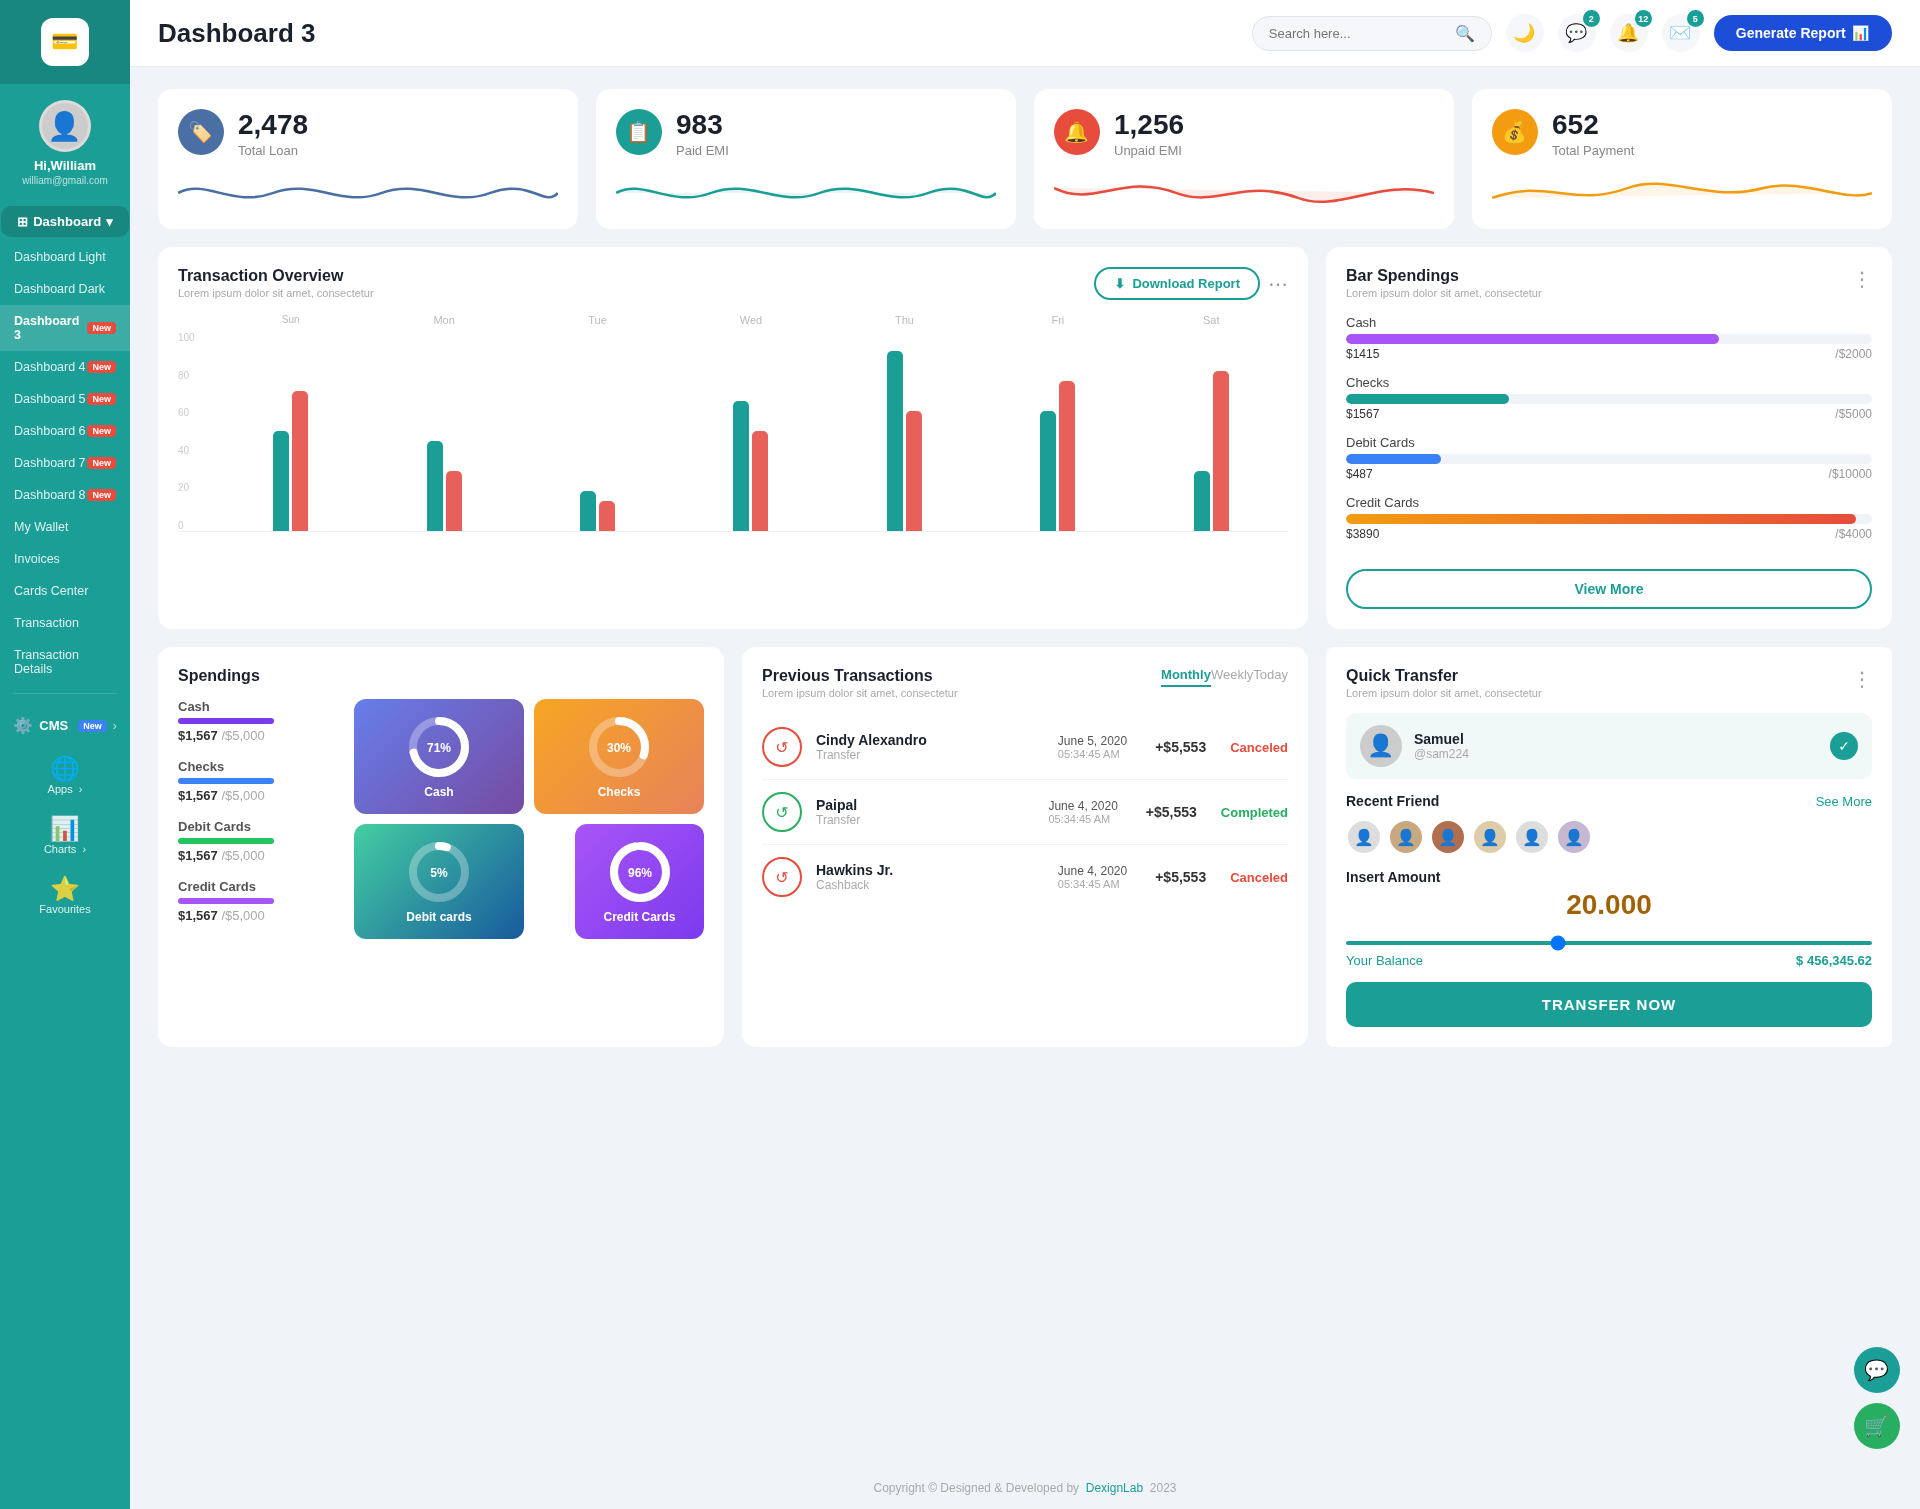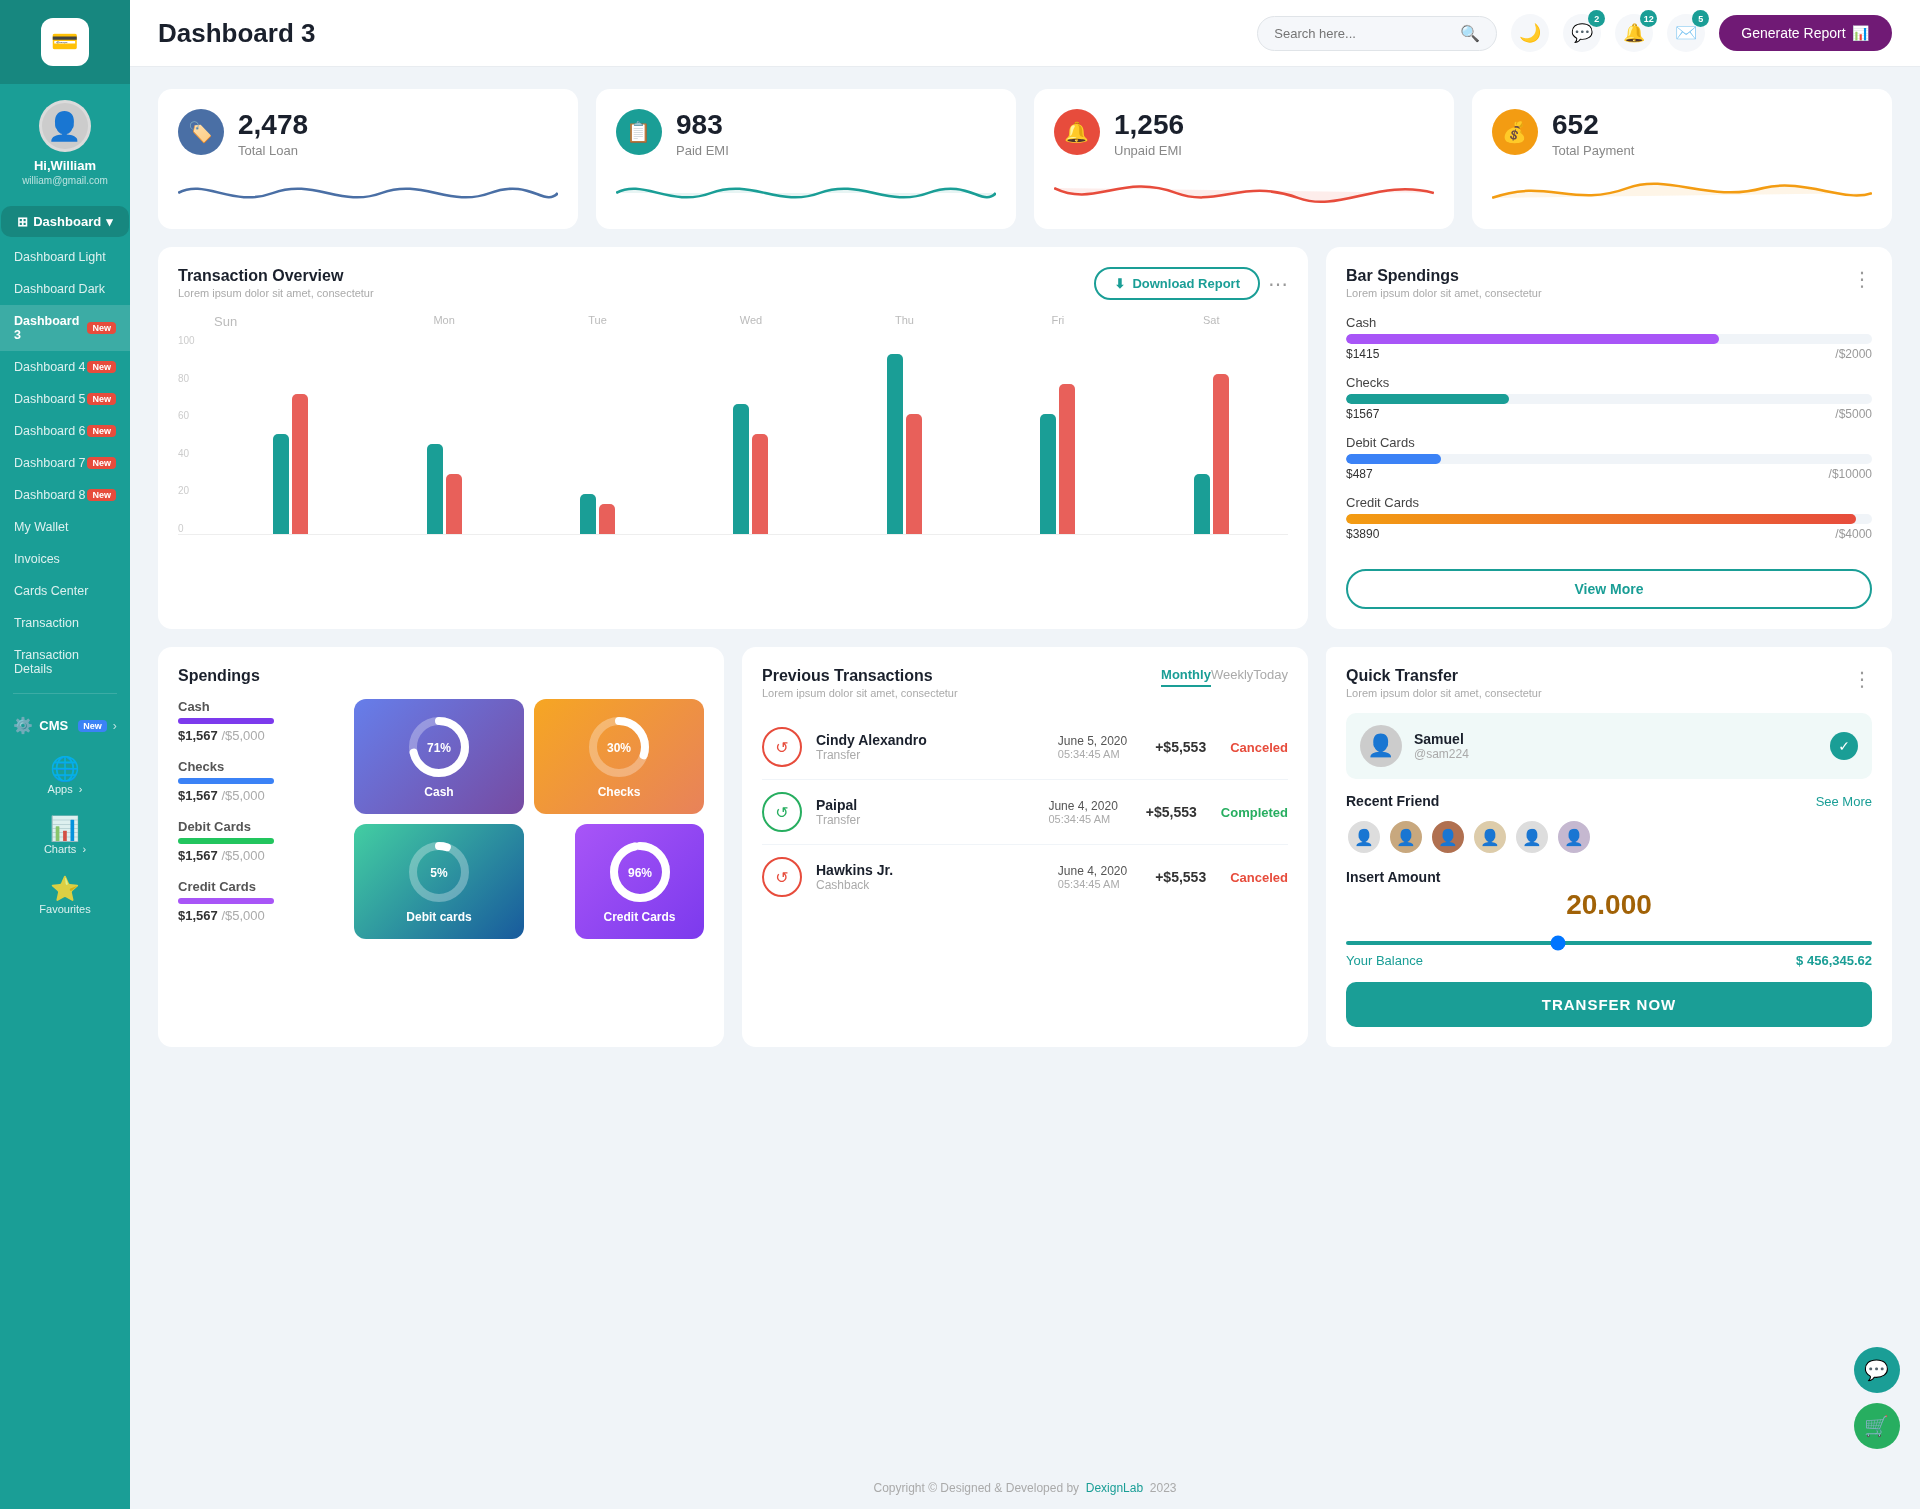--- a/index.html
+++ b/index.html
@@ -212,27 +212,27 @@
       font-size: 9px;
       border-radius: 50%;
       width: 17px;
       height: 17px;
       display: flex;
       align-items: center;
       justify-content: center;
       font-weight: 700;
     }
     .generate-btn {
-      background: #701a75;
+      background: #1d4ed8;
       color: white;
       border: none;
       border-radius: 24px;
       padding: 10px 22px;
       font-size: 14px;
-      font-weight: 400;
+      font-weight: 700;
       cursor: pointer;
       display: flex;
       align-items: center;
       gap: 7px;
     }
 
     
     .content {
       padding: 22px 28px;
       flex: 1;
@@ -809,21 +809,21 @@
             <button class="download-btn">
               <span>⬇</span>
               <span>Download Report</span>
             </button>
             <button class="more-btn">⋯</button>
           </div>
         </div>
 
         <div style="position:relative; margin-top:14px;">
           <div style="display:flex; margin-bottom:6px; padding-left:36px;">
-            <div style="flex:1;text-align:left;font-size:13px;color:#bbb;">Sun</div>
+            <div style="flex:1;text-align:center;font-size:10px;color:#bbb;">Sun</div>
             <div style="flex:1;text-align:center;font-size:11px;color:#bbb;">Mon</div>
             <div style="flex:1;text-align:center;font-size:11px;color:#bbb;">Tue</div>
             <div style="flex:1;text-align:center;font-size:11px;color:#bbb;">Wed</div>
             <div style="flex:1;text-align:center;font-size:11px;color:#bbb;">Thu</div>
             <div style="flex:1;text-align:center;font-size:11px;color:#bbb;">Fri</div>
             <div style="flex:1;text-align:center;font-size:11px;color:#bbb;">Sat</div>
           </div>
           <div style="display:flex;align-items:flex-end;height:200px;padding-left:36px;border-bottom:1px solid #eee;position:relative;">
 
             <div style="position:absolute;left:0;top:0;bottom:0;display:flex;flex-direction:column;justify-content:space-between;">

